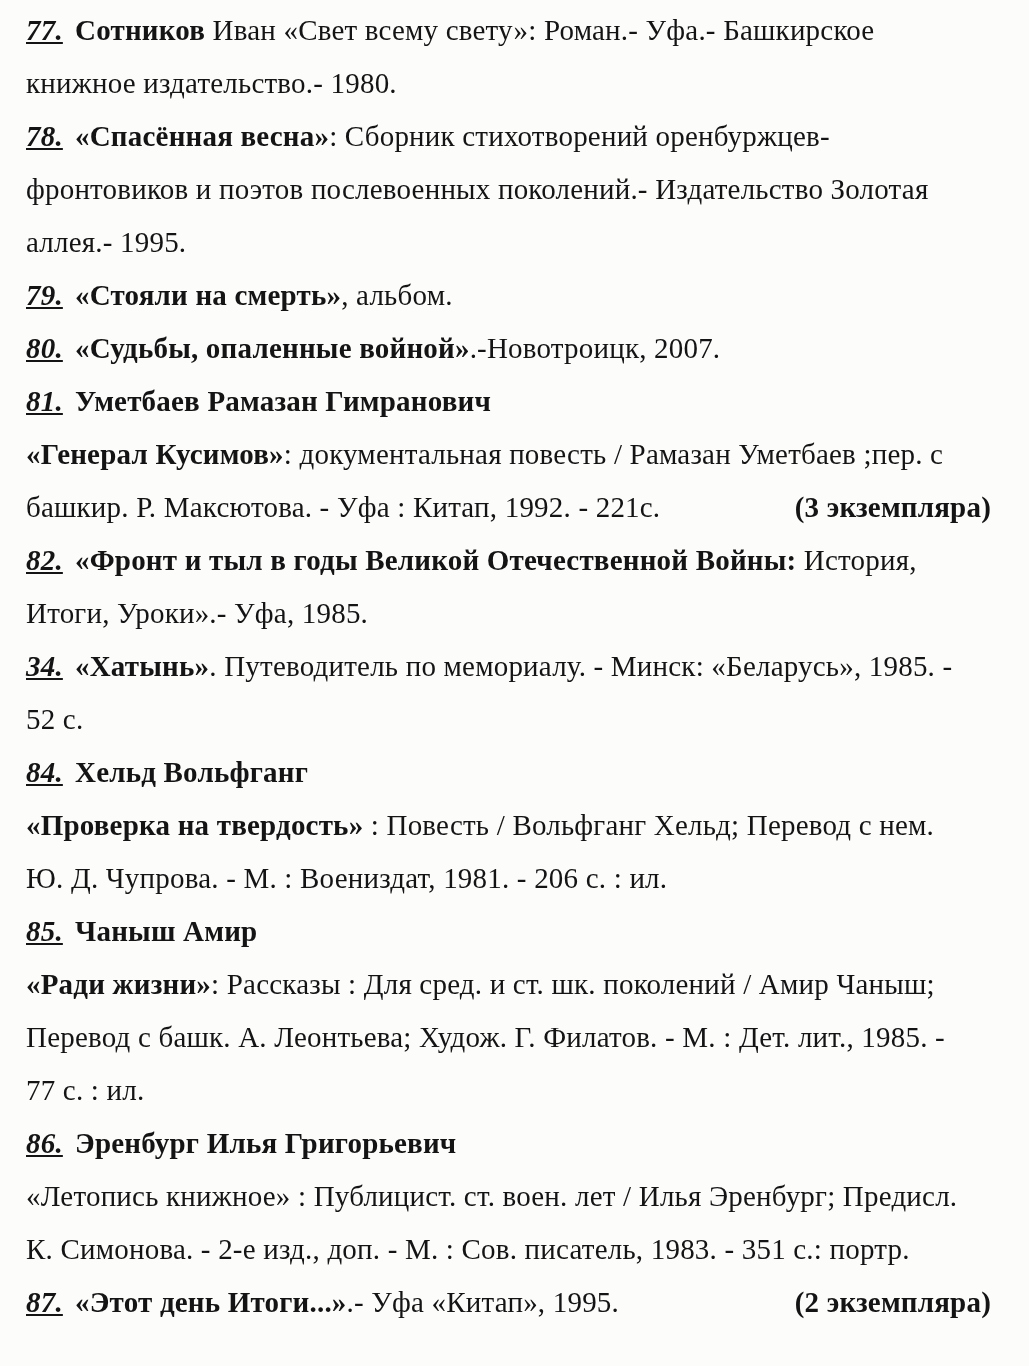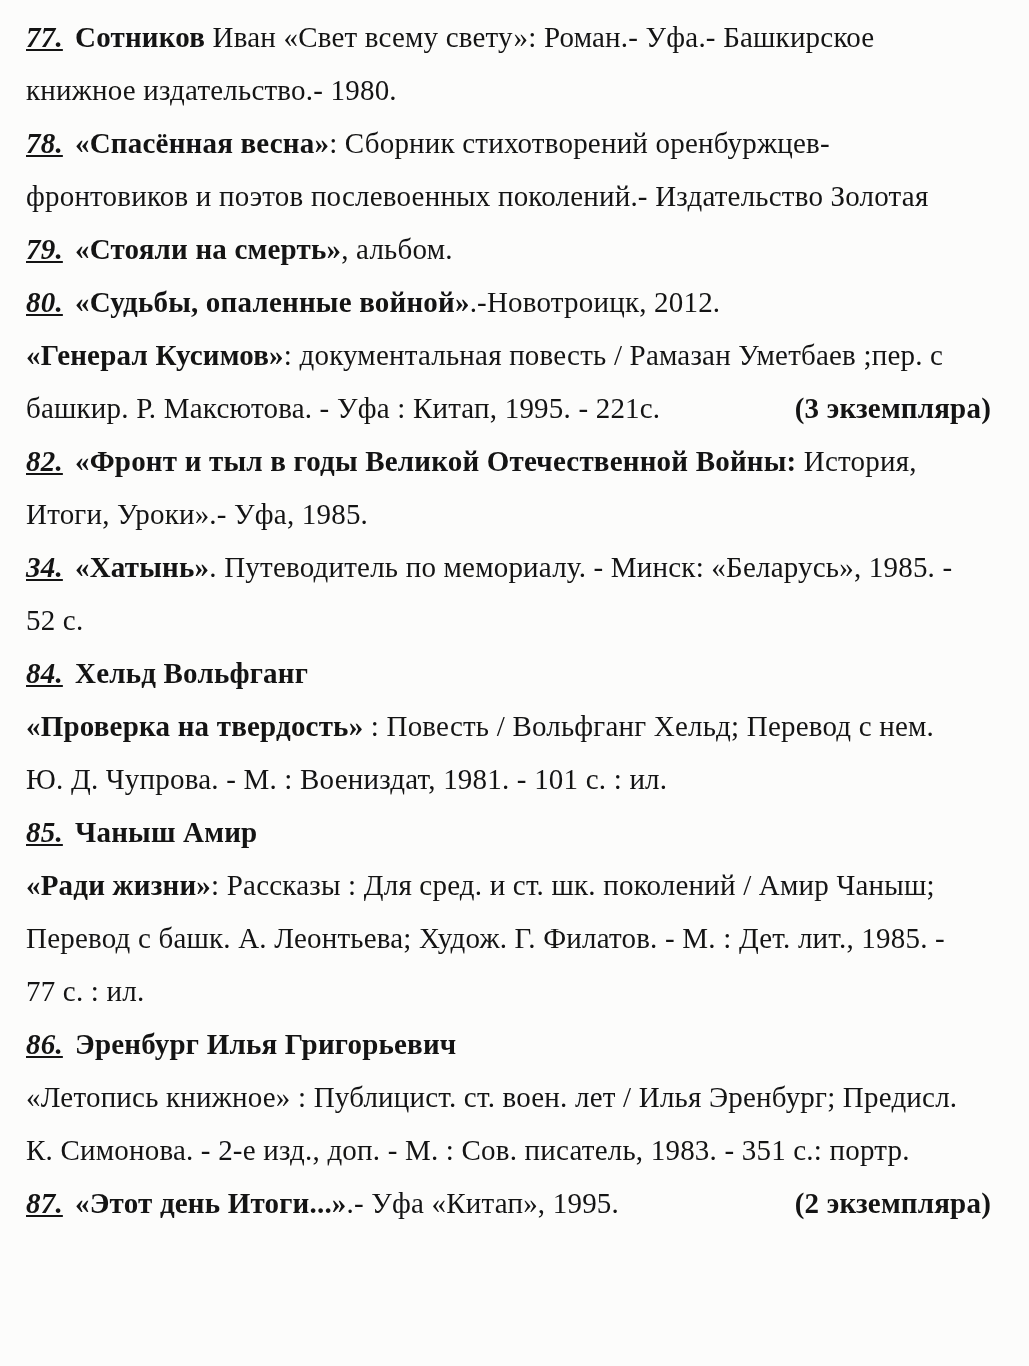--- a/index.html
+++ b/index.html
@@ -9,21 +9,21 @@
   }
   .page {
     position: relative;
     width: 1029px;
     height: 1366px;
     background: #fcfcfb;
     overflow: hidden;
     font-family: "Liberation Serif", "DejaVu Serif", serif;
     color: #141414;
     box-sizing: border-box;
-    padding: 11px 28px 0 26px;
+    padding: 4px 28px 0 26px;
   }
   .entries { width: 100%; }
   .line {
     position: relative;
     font-size: 29px;
     line-height: 53px;
     white-space: nowrap;
     letter-spacing: 0.2px;
   }
   .seg { font-weight: normal; font-style: normal; }
@@ -46,43 +46,45 @@
 
 <div class="page">
   <div class="entries" id="entries">
       <div>
         <div class="line"><span class="num">77.</span><span class="seg b">Сотников</span><span class="seg"> Иван «Свет всему свету»: Роман.- Уфа.- Башкирское</span></div>
         <div class="line"><span class="seg">книжное издательство.- 1980.</span></div>
       </div>
       <div>
         <div class="line"><span class="num">78.</span><span class="seg b">«Спасённая весна»</span><span class="seg">: Сборник стихотворений оренбуржцев-</span></div>
         <div class="line"><span class="seg">фронтовиков и поэтов послевоенных поколений.- Издательство Золотая</span></div>
+        <div class="line"><span class="seg">аллея.- 1995.</span></div>
       </div>
       <div>
         <div class="line"><span class="num">79.</span><span class="seg b">«Стояли на смерть»</span><span class="seg">, альбом.</span></div>
       </div>
       <div>
-        <div class="line"><span class="num">80.</span><span class="seg b">«Судьбы, опаленные войной»</span><span class="seg">.-Новотроицк, 2012.</span></div>
+        <div class="line"><span class="num">80.</span><span class="seg b">«Судьбы, опаленные войной»</span><span class="seg">.-Новотроицк, 2007.</span></div>
       </div>
       <div>
+        <div class="line"><span class="num">81.</span><span class="seg b">Уметбаев Рамазан Гимранович</span></div>
         <div class="line"><span class="seg b">«Генерал Кусимов»</span><span class="seg">: документальная повесть / Рамазан Уметбаев ;пер. с</span></div>
-        <div class="line"><span class="seg">башкир. Р. Максютова. - Уфа : Китап, 1995. - 221с.</span><span class="note">(3 экземпляра)</span></div>
+        <div class="line"><span class="seg">башкир. Р. Максютова. - Уфа : Китап, 1992. - 221с.</span><span class="note">(3 экземпляра)</span></div>
       </div>
       <div>
         <div class="line"><span class="num">82.</span><span class="seg b">«Фронт и тыл в годы Великой Отечественной Войны:</span><span class="seg"> История,</span></div>
         <div class="line"><span class="seg">Итоги, Уроки».- Уфа, 1985.</span></div>
       </div>
       <div>
         <div class="line"><span class="num">34.</span><span class="seg b">«Хатынь»</span><span class="seg">. Путеводитель по мемориалу. - Минск: «Беларусь», 1985. -</span></div>
         <div class="line"><span class="seg">52 с.</span></div>
       </div>
       <div>
         <div class="line"><span class="num">84.</span><span class="seg b">Хельд Вольфганг</span></div>
         <div class="line"><span class="seg b">«Проверка на твердость»</span><span class="seg"> : Повесть / Вольфганг Хельд; Перевод с нем.</span></div>
-        <div class="line"><span class="seg">Ю. Д. Чупрова. - М. : Воениздат, 1981. - 101 с. : ил.</span></div>
+        <div class="line"><span class="seg">Ю. Д. Чупрова. - М. : Воениздат, 1981. - 206 с. : ил.</span></div>
       </div>
       <div>
         <div class="line"><span class="num">85.</span><span class="seg b">Чаныш Амир</span></div>
         <div class="line"><span class="seg b">«Ради жизни»</span><span class="seg">: Рассказы : Для сред. и ст. шк. поколений / Амир Чаныш;</span></div>
         <div class="line"><span class="seg">Перевод с башк. А. Леонтьева; Худож. Г. Филатов. - М. : Дет. лит., 1985. -</span></div>
         <div class="line"><span class="seg">77 с. : ил.</span></div>
       </div>
       <div>
         <div class="line"><span class="num">86.</span><span class="seg b">Эренбург Илья Григорьевич</span></div>
         <div class="line"><span class="seg">«Летопись книжное» : Публицист. ст. воен. лет / Илья Эренбург; Предисл.</span></div>

